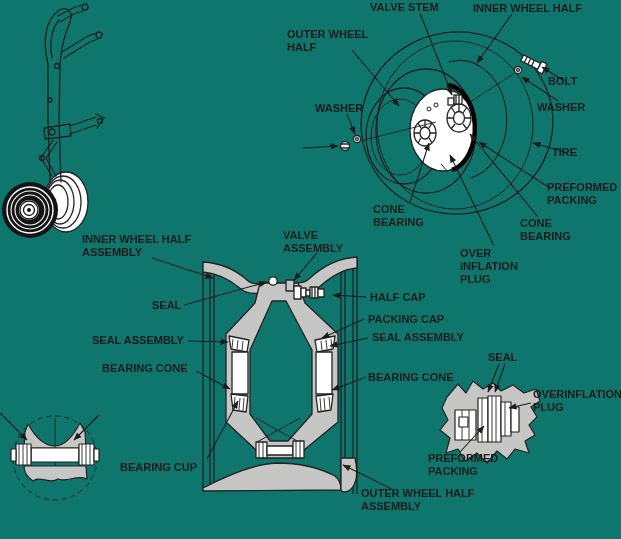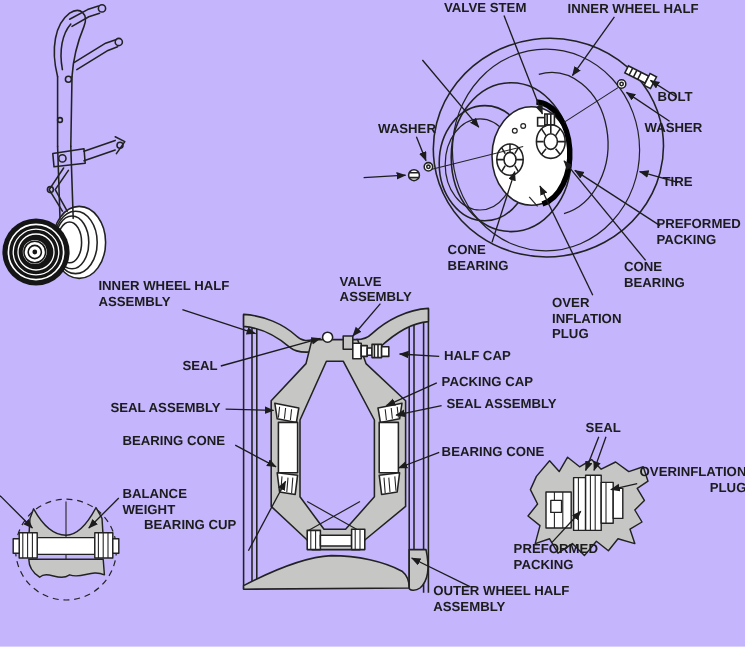--- a/index.html
+++ b/index.html
@@ -1,17 +1,17 @@
 <!DOCTYPE html>
 <html><head>
 <meta charset="utf-8">
 <style>
   html,body{margin:0;padding:0;background:#ffffff;}
   #stage{
-    position:relative;width:621px;height:539px;background:#c4b5fd;overflow:hidden;
+    position:relative;width:621px;height:539px;background:#0f766e;overflow:hidden;
     font-family:"Liberation Sans", sans-serif;
   }
   #art{position:absolute;left:0;top:0;}
   .lbl{
     position:absolute;
     font-size:11px;font-weight:bold;color:#1c1c1c;
     line-height:1.2;letter-spacing:0;white-space:pre-line;
   }
   .caption{
     position:absolute;left:180px;top:520px;width:270px;text-align:center;
@@ -241,20 +241,22 @@
       <line x1="499" y1="364" x2="488" y2="392" marker-end="url(#arr)"></line>
       <line x1="505" y1="364" x2="495" y2="392" marker-end="url(#arr)"></line>
       <line x1="531" y1="403" x2="509" y2="408" marker-end="url(#arr)"></line>
       <line x1="460" y1="452" x2="484" y2="426" marker-end="url(#arr)"></line>
       <line x1="392" y1="489" x2="343" y2="465" marker-end="url(#arr)"></line>
     </g>
   </svg>
 
   <div class="lbl" style="left:370px;top:1px;">VALVE STEM</div>
   <div class="lbl" style="left:473px;top:2px;">INNER WHEEL HALF</div>
+  <div class="lbl" style="left:287px;top:28px;">OUTER WHEEL
+HALF</div>
   <div class="lbl" style="left:548px;top:75px;">BOLT</div>
   <div class="lbl" style="left:537px;top:101px;">WASHER</div>
   <div class="lbl" style="left:315px;top:102px;">WASHER</div>
   <div class="lbl" style="left:552px;top:146px;">TIRE</div>
   <div class="lbl" style="left:547px;top:181px;">PREFORMED
 PACKING</div>
   <div class="lbl" style="left:373px;top:203px;">CONE
 BEARING</div>
   <div class="lbl" style="left:520px;top:217px;">CONE
 BEARING</div>
@@ -265,24 +267,22 @@
 ASSEMBLY</div>
   <div class="lbl" style="left:82px;top:233px;">INNER WHEEL HALF
 ASSEMBLY</div>
   <div class="lbl" style="left:152px;top:299px;">SEAL</div>
   <div class="lbl" style="left:370px;top:291px;">HALF CAP</div>
   <div class="lbl" style="left:368px;top:313px;">PACKING CAP</div>
   <div class="lbl" style="left:372px;top:331px;">SEAL ASSEMBLY</div>
   <div class="lbl" style="left:92px;top:334px;">SEAL ASSEMBLY</div>
   <div class="lbl" style="left:102px;top:362px;">BEARING CONE</div>
   <div class="lbl" style="left:368px;top:371px;">BEARING CONE</div>
-  <div class="lbl" style="left:102px;top:406px;">BALANCE
-WEIGHT</div>
-  <div class="lbl" style="left:120px;top:432px;">BEARING CUP</div>
+  <div class="lbl" style="left:120px;top:461px;">BEARING CUP</div>
   <div class="lbl" style="left:488px;top:351px;">SEAL</div>
-  <div class="lbl" style="left:533px;top:388px;text-align:right;">OVERINFLATION
+  <div class="lbl" style="left:533px;top:388px;">OVERINFLATION
 PLUG</div>
   <div class="lbl" style="left:428px;top:452px;">PREFORMED
 PACKING</div>
   <div class="lbl" style="left:361px;top:487px;">OUTER WHEEL HALF
 ASSEMBLY</div>
 
 </div>
 
 </body></html>

